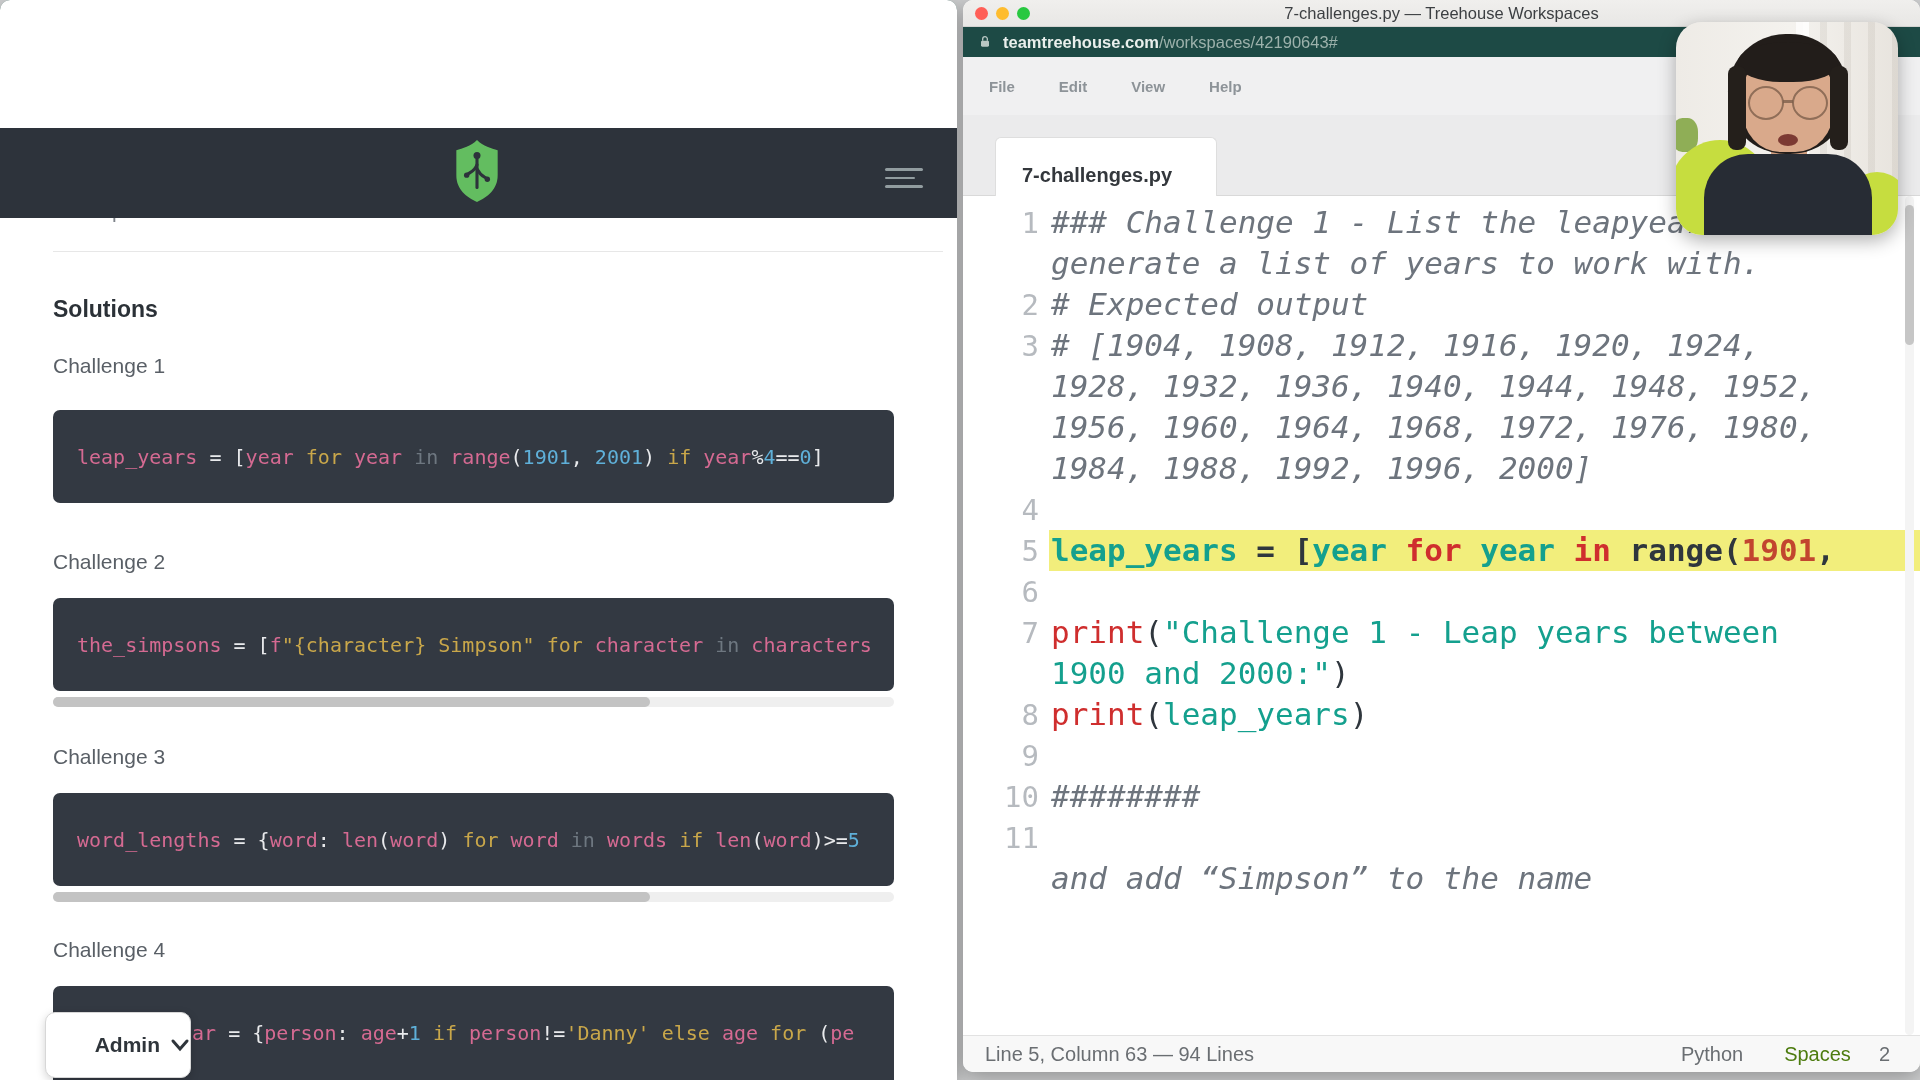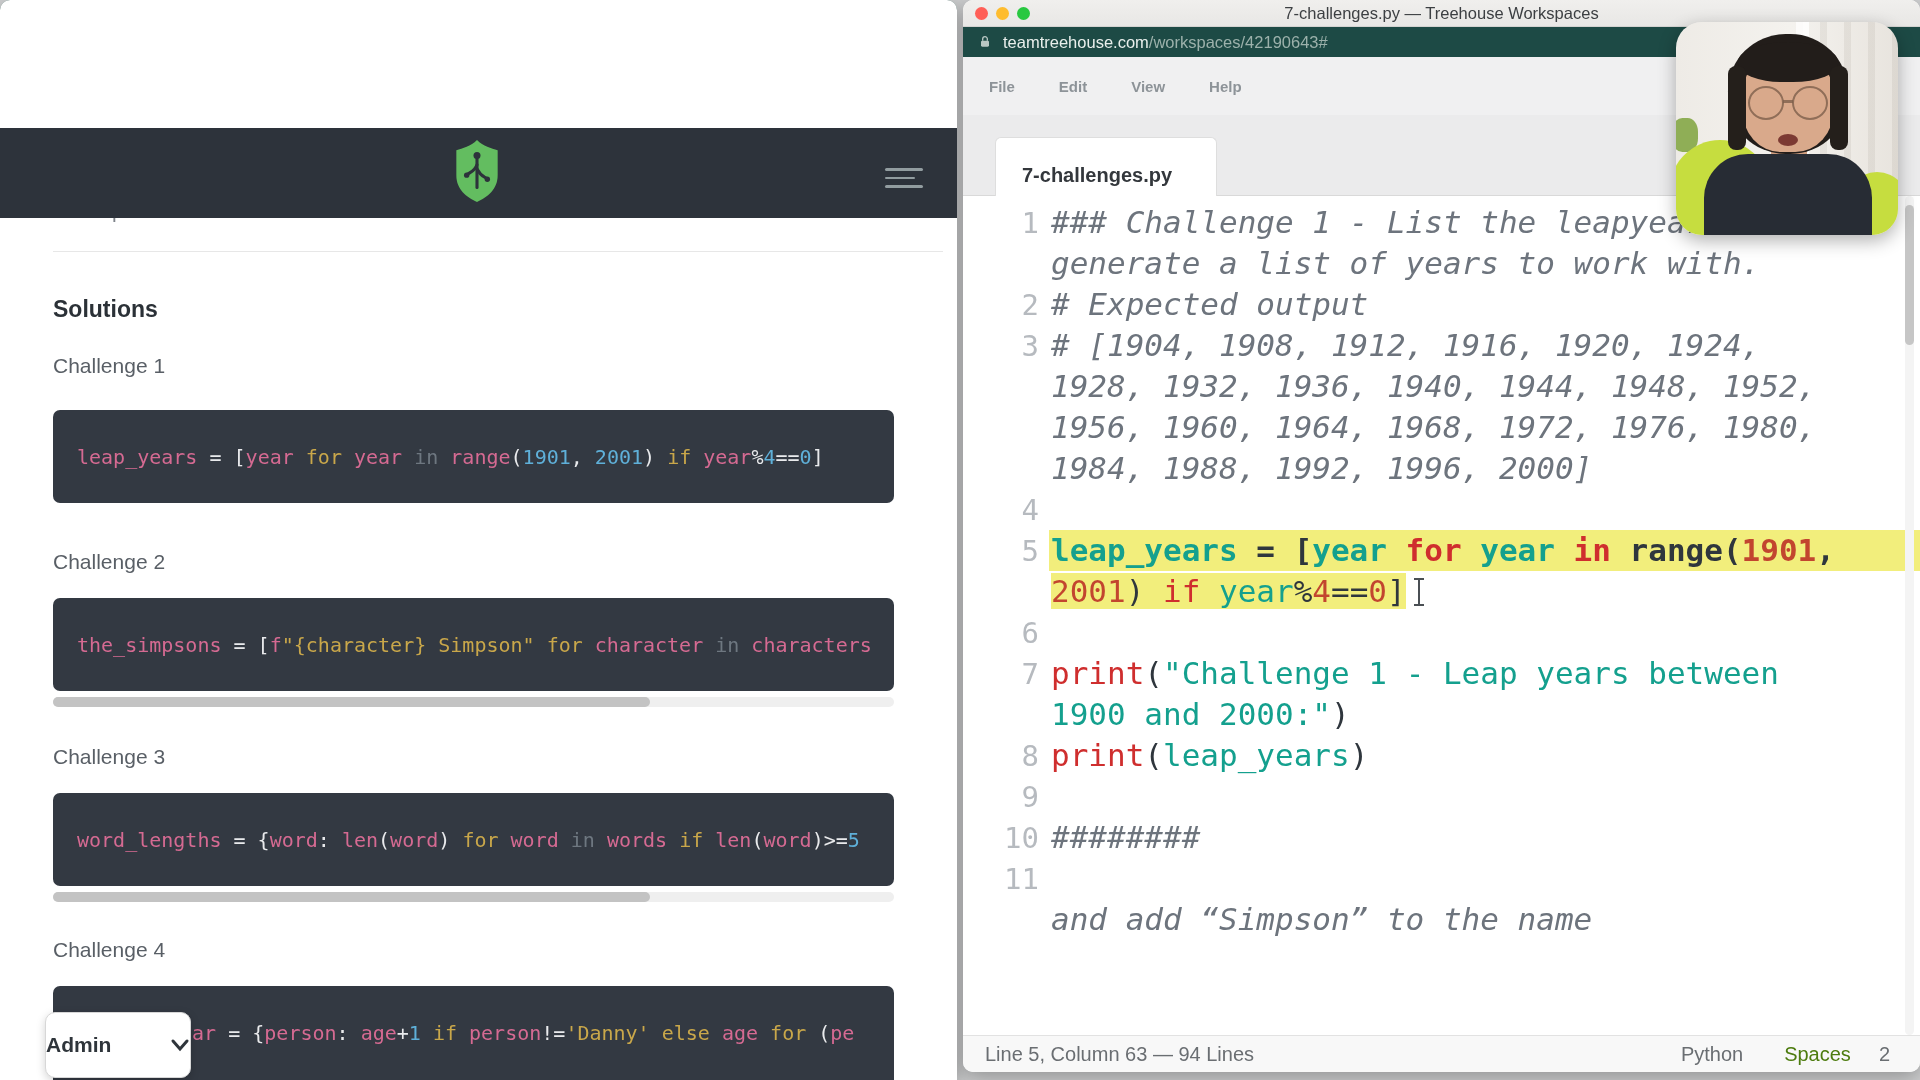--- a/index.html
+++ b/index.html
@@ -20,21 +20,21 @@
   .tab.inactive .tab-title { color:#d9e2df; }
   .tclose { color:#c7d3cf; font-size:19px; margin:0 10px 0 6px; line-height:1; cursor:default; }
   .tabsep { position:absolute; left:575px; top:14px; width:1px; height:18px; background:#3c6b62; }
   .newtab { position:absolute; left:586px; top:4px; color:#cfd9d5; font-size:24px; font-weight:400; padding:4px 8px; }
 
   .toolbar { position:absolute; left:0; top:42px; width:100%; height:32px; background:#204c45; display:flex; align-items:center; }
   .navicons { display:flex; align-items:center; gap:14px; margin-left:14px; }
   .navicons svg { display:block; }
   .urlzone { display:flex; align-items:center; margin-left:18px; flex:1; min-width:0; }
   .urltext { font-size:16px; white-space:nowrap; overflow:hidden; }
-  .urltext .dom { color:#e9efec; font-weight:400; }
+  .urltext .dom { color:#e9efec; font-weight:700; }
   .urltext .path { color:#9cb1ab; }
   .rightico { display:flex; align-items:center; gap:20px; margin-right:14px; }
   .sbicon { width:22px; height:18px; border:2px solid #c7d3cf; border-radius:3px; position:relative; }
   .sbicon i { position:absolute; right:1.5px; top:1.5px; bottom:1.5px; width:8px; background:#6fd087; border-radius:1px; }
   .avatar { width:26px; height:26px; border-radius:50%; background:radial-gradient(circle at 40% 35%, #caa27c 0 40%, #5c7f52 41% 75%, #3c5c45 76%); }
   .dots3 { display:flex; flex-direction:column; gap:3px; }
   .dots3 i { width:4px; height:4px; border-radius:50%; background:#7fd49a; }
 
   .banner { position:absolute; left:0; top:74px; width:100%; height:54px; background:#b4911c; display:flex; align-items:center; justify-content:center; gap:8px; cursor:pointer; }
   .banner .btxt { color:#fff; font-size:20px; font-weight:700; text-decoration:underline; text-underline-offset:4px; }
@@ -54,21 +54,21 @@
   .sol-head { position:absolute; left:53px; top:296px; font-size:23px; font-weight:700; color:#2b3137; }
   .chlabel { position:absolute; left:53px; font-size:21px; color:#595f66; }
   .codeblock { position:absolute; left:53px; width:841px; height:93px; background:#333942; border-radius:7px; overflow:hidden; display:flex; align-items:center; padding:0 24px; font-family:"DejaVu Sans Mono", monospace; font-size:20px; white-space:pre; }
   .codeblock.c4pad { padding-left:127px; height:94px; border-radius:7px 7px 0 0; }
   .tk-pk{color:#d56a92} .tk-gd{color:#c9a74a} .tk-bl{color:#5fb0d9} .tk-gy{color:#6e7780} .tk-wh{color:#e9eaec}
   .hbar { position:absolute; left:53px; width:841px; height:10px; background:#efefef; border-radius:5px; }
   .hbar i { display:block; width:597px; height:10px; background:#c3c3c3; border-radius:5px; }
   .vscroll { position:absolute; left:946px; top:0; width:10px; height:1080px; }
   .vscroll i { position:absolute; top:256px; left:0; width:9px; height:100px; background:#a6a6a6; border-radius:5px; }
 
-  .adminbtn { position:absolute; left:45px; top:1012px; width:146px; height:66px; background:#fff; border:1px solid #d7d7d7; border-radius:10px; box-shadow:0 3px 10px rgba(0,0,0,.18); display:flex; align-items:center; justify-content:space-between; gap:10px; z-index:8; }
+  .adminbtn { position:absolute; left:45px; top:1012px; width:146px; height:66px; background:#fff; border:1px solid #d7d7d7; border-radius:10px; box-shadow:0 3px 10px rgba(0,0,0,.18); display:flex; align-items:center; justify-content:flex-end; gap:10px; z-index:8; }
   .adminbtn .albl { font-size:21px; font-weight:700; color:#2f353b; }
 
   
   .rwin { position:absolute; left:963px; top:0; width:957px; height:1072px; border-radius:10px; overflow:hidden; background:#fff; box-shadow:0 6px 22px rgba(0,0,0,.3); }
   .titlebar { position:absolute; left:0; top:0; width:100%; height:27px; background:linear-gradient(#f0efed,#e8e7e5); border-bottom:1px solid #d4d3d1; }
   .rlights { position:absolute; left:12px; top:7px; display:flex; gap:8px; }
   .rlights span { width:13px; height:13px; border-radius:50%; }
   .rl-red{background:#ff5f57} .rl-yel{background:#febc2e} .rl-grn{background:#28c840}
   .wtitle { position:absolute; left:0; right:0; top:4px; text-align:center; font-size:16.5px; font-weight:400; color:#3c3f42; }
   .rurl { position:absolute; left:0; top:27px; width:100%; height:30px; background:#1d4a45; display:flex; align-items:center; }
@@ -315,24 +315,20 @@
         </div>
         <div class="ed-row">
           <span class="ed-num">4</span>
           <span class="ed-code"></span>
         </div>
         <div class="ed-row">
           <span class="ed-num">5</span>
           <span class="ed-code hl-full"><span class="lt-v">leap_years</span><span class="lt-p"> = [</span><span class="lt-v">year</span><span class="lt-k"> for </span><span class="lt-v">year</span><span class="lt-k"> in </span><span class="lt-p">range(</span><span class="lt-n">1901</span><span class="lt-p">,</span></span>
         </div>
         <div class="ed-row">
-          <span class="ed-num"></span>
-          <span class="ed-code"><span class="hl-fit"><span class="lt-n">2001</span><span class="lt-p">) </span><span class="lt-k">if </span><span class="lt-v">year</span><span class="lt-p">%</span><span class="lt-n">4</span><span class="lt-p">==</span><span class="lt-n">0</span><span class="lt-p">]</span></span><span class="ibeam"></span></span>
-        </div>
-        <div class="ed-row">
           <span class="ed-num">6</span>
           <span class="ed-code"></span>
         </div>
         <div class="ed-row">
           <span class="ed-num">7</span>
           <span class="ed-code"><span class="lt-k">print</span><span class="lt-p">(</span><span class="lt-s">"Challenge 1 - Leap years between</span></span>
         </div>
         <div class="ed-row">
           <span class="ed-num"></span>
           <span class="ed-code"><span class="lt-s">1900 and 2000:"</span><span class="lt-p">)</span></span>

